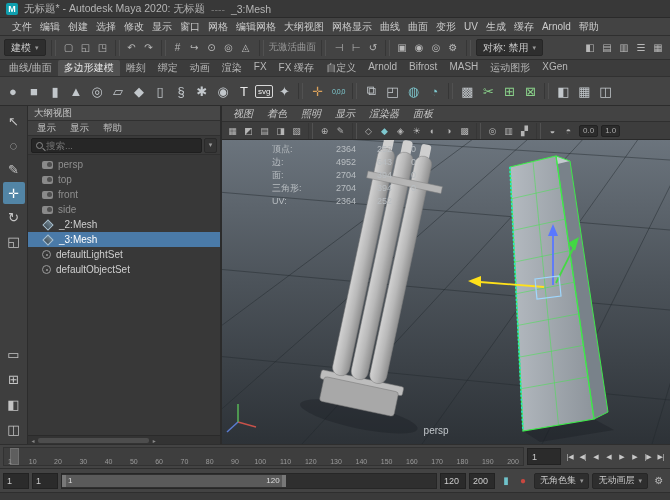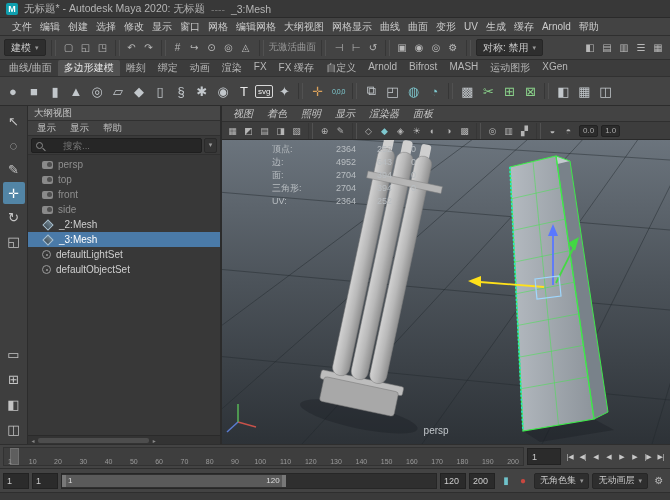--- a/index.html
+++ b/index.html
@@ -66,21 +66,21 @@
   
   .outliner{width:194px;background:#3a3a3a;border-right:2px solid #2b2b2b;display:flex;flex-direction:column;min-height:0;}
   .pane-title{height:15px;background:#474747;border-bottom:1px solid #303030;
     font-size:9.5px;color:#c4c4c4;display:flex;align-items:center;padding:0 6px;}
   .ol-menus{height:15px;background:#414141;border-bottom:1px solid #303030;
     display:flex;align-items:center;padding:0 2px;}
   .ol-menus .menu-item{padding:0 7px;font-size:9.5px;color:#c0c0c0;}
   .ol-search{height:19px;display:flex;align-items:center;gap:2px;padding:2px 3px;
     background:#3a3a3a;border-bottom:1px solid #303030;}
   .search-box{flex:1;height:15px;background:#262626;border:1px solid #1e1e1e;border-radius:2px;
-    display:flex;align-items:center;gap:20px;padding:0 4px;}
+    display:flex;align-items:center;gap:3px;padding:0 4px;}
   .search-box input{flex:1;min-width:0;background:transparent;border:none;outline:none;
     color:#bbb;font-size:9.5px;font-family:inherit;}
   .mag{width:7px;height:7px;border:1px solid #8a8a8a;border-radius:50%;position:relative;flex:none;}
   .mag::after{content:"";position:absolute;width:4px;height:1px;background:#8a8a8a;
     left:5px;top:6px;transform:rotate(45deg);}
   .search-dd{width:13px;height:15px;display:flex;align-items:center;justify-content:center;
     background:#343434;border:1px solid #2a2a2a;border-radius:2px;}
   .ol-items{flex:1;background:#383838;padding-top:2px;overflow:hidden;}
   .orow{height:15px;display:flex;align-items:center;gap:5px;padding-left:14px;font-size:10px;color:#cfcfcf;}
   .orow.muted{color:#8f8f8f;}

